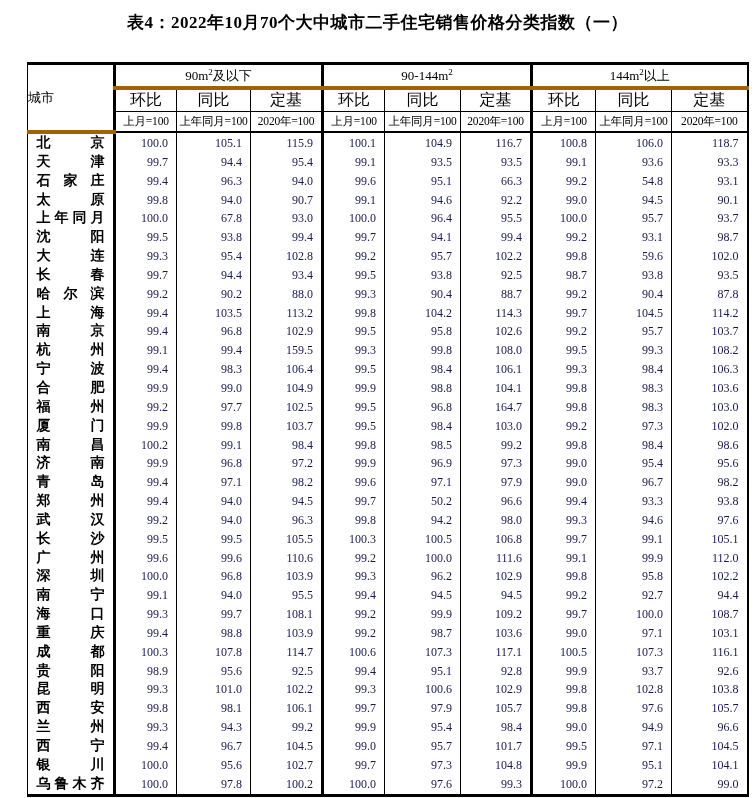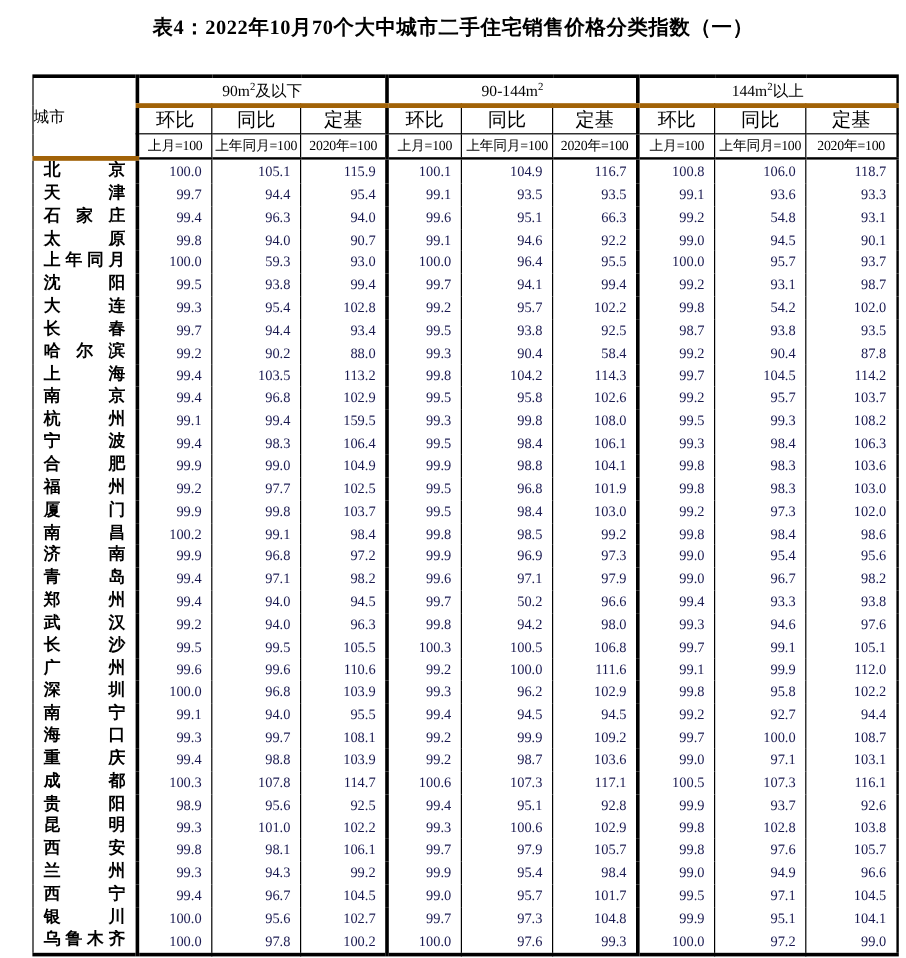--- a/index.html
+++ b/index.html
@@ -182,21 +182,21 @@
           <td class="num thick-r">92.2</td>
           <td class="num thin-r">99.0</td>
           <td class="num thin-r">94.5</td>
           <td class="num ">90.1</td>
         </tr>
         <tr>
           <td class="city-cell thick-r">
             <div class="city-just">上年同月</div>
           </td>
           <td class="num thin-r">100.0</td>
-          <td class="num thin-r">59.3</td>
+          <td class="num thin-r">67.8</td>
           <td class="num thick-r">93.0</td>
           <td class="num thin-r">100.0</td>
           <td class="num thin-r">96.4</td>
           <td class="num thick-r">95.5</td>
           <td class="num thin-r">100.0</td>
           <td class="num thin-r">95.7</td>
           <td class="num ">93.7</td>
         </tr>
         <tr>
           <td class="city-cell thick-r">
@@ -216,21 +216,21 @@
           <td class="city-cell thick-r">
             <div class="city-just">大连</div>
           </td>
           <td class="num thin-r">99.3</td>
           <td class="num thin-r">95.4</td>
           <td class="num thick-r">102.8</td>
           <td class="num thin-r">99.2</td>
           <td class="num thin-r">95.7</td>
           <td class="num thick-r">102.2</td>
           <td class="num thin-r">99.8</td>
-          <td class="num thin-r">54.2</td>
+          <td class="num thin-r">59.6</td>
           <td class="num ">102.0</td>
         </tr>
         <tr>
           <td class="city-cell thick-r">
             <div class="city-just">长春</div>
           </td>
           <td class="num thin-r">99.7</td>
           <td class="num thin-r">94.4</td>
           <td class="num thick-r">93.4</td>
           <td class="num thin-r">99.5</td>
@@ -242,21 +242,21 @@
         </tr>
         <tr>
           <td class="city-cell thick-r">
             <div class="city-just">哈尔滨</div>
           </td>
           <td class="num thin-r">99.2</td>
           <td class="num thin-r">90.2</td>
           <td class="num thick-r">88.0</td>
           <td class="num thin-r">99.3</td>
           <td class="num thin-r">90.4</td>
-          <td class="num thick-r">58.4</td>
+          <td class="num thick-r">88.7</td>
           <td class="num thin-r">99.2</td>
           <td class="num thin-r">90.4</td>
           <td class="num ">87.8</td>
         </tr>
         <tr>
           <td class="city-cell thick-r">
             <div class="city-just">上海</div>
           </td>
           <td class="num thin-r">99.4</td>
           <td class="num thin-r">103.5</td>
@@ -326,21 +326,21 @@
         </tr>
         <tr>
           <td class="city-cell thick-r">
             <div class="city-just">福州</div>
           </td>
           <td class="num thin-r">99.2</td>
           <td class="num thin-r">97.7</td>
           <td class="num thick-r">102.5</td>
           <td class="num thin-r">99.5</td>
           <td class="num thin-r">96.8</td>
-          <td class="num thick-r">101.9</td>
+          <td class="num thick-r">164.7</td>
           <td class="num thin-r">99.8</td>
           <td class="num thin-r">98.3</td>
           <td class="num ">103.0</td>
         </tr>
         <tr>
           <td class="city-cell thick-r">
             <div class="city-just">厦门</div>
           </td>
           <td class="num thin-r">99.9</td>
           <td class="num thin-r">99.8</td>

